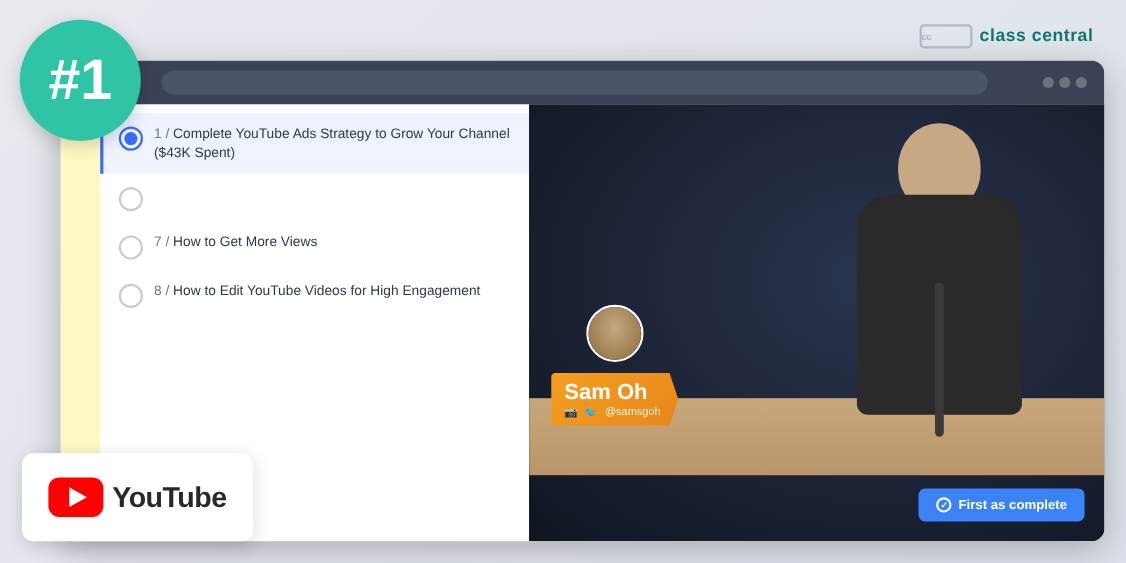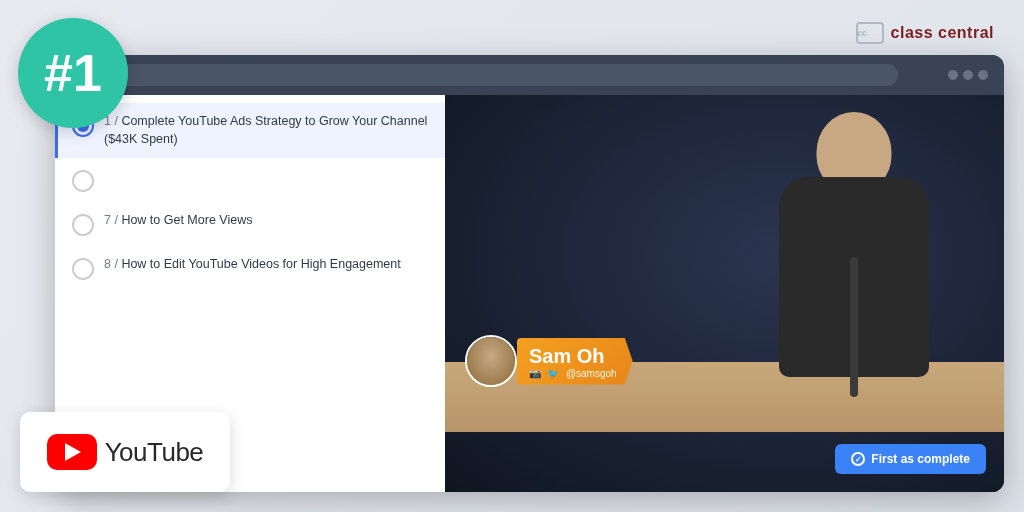--- a/index.html
+++ b/index.html
@@ -42,51 +42,52 @@
     .class-central-logo {
       position: absolute;
       top: 22px;
       right: 30px;
       display: flex;
       align-items: center;
       gap: 7px;
       z-index: 20;
     }
     .cc-box {
-      width: 28px;
+      width: 48px;
       height: 22px;
       border: 2.5px solid #b0b8c4;
       border-radius: 4px;
       display: flex;
       align-items: center;
       justify-content: flex-start;
       font-size: 9px;
       font-weight: 700;
       color: #b0b8c4;
       letter-spacing: -0.5px;
     }
     .cc-text {
       font-size: 16px;
       font-weight: 600;
-      color: #7f1d1d;
+      color: #0f766e;
       letter-spacing: 0.5px;
     }
 
     
     .browser-card {
       position: absolute;
       top: 55px;
       left: 55px;
       right: 20px;
       bottom: 20px;
-      background: #1d4ed8;
+      background: #fef9c3;
       border-radius: 12px;
       overflow: hidden;
       box-shadow: 0 8px 32px rgba(0,0,0,0.25);
       z-index: 10;
+      padding-left: 36px;
     }
 
     
     .browser-bar {
       height: 40px;
       background: #3a4356;
       display: flex;
       align-items: center;
       padding: 0 16px;
       gap: 10px;
@@ -232,20 +233,22 @@
       border-radius: 4px;
     }
 
     
     .name-overlay {
       position: absolute;
       bottom: 105px;
       left: 20px;
       display: flex;
       align-items: center;
+      gap: 10px;
+      flex-direction: column;
     }
     .name-avatar {
       width: 52px;
       height: 52px;
       border-radius: 50%;
       background: #8b7355;
       border: 2px solid #fff;
       overflow: hidden;
       flex-shrink: 0;
     }
@@ -329,21 +332,21 @@
     .yt-play-triangle {
       width: 0;
       height: 0;
       border-top: 9px solid transparent;
       border-bottom: 9px solid transparent;
       border-left: 16px solid #fff;
       margin-left: 3px;
     }
     .yt-wordmark {
       font-size: 26px;
-      font-weight: 400;
+      font-weight: 700;
       color: #282828;
       letter-spacing: -0.5px;
       text-align: right;
     }
   </style>
 </head>
 <body>
 
 <div class="bg"></div>
 

